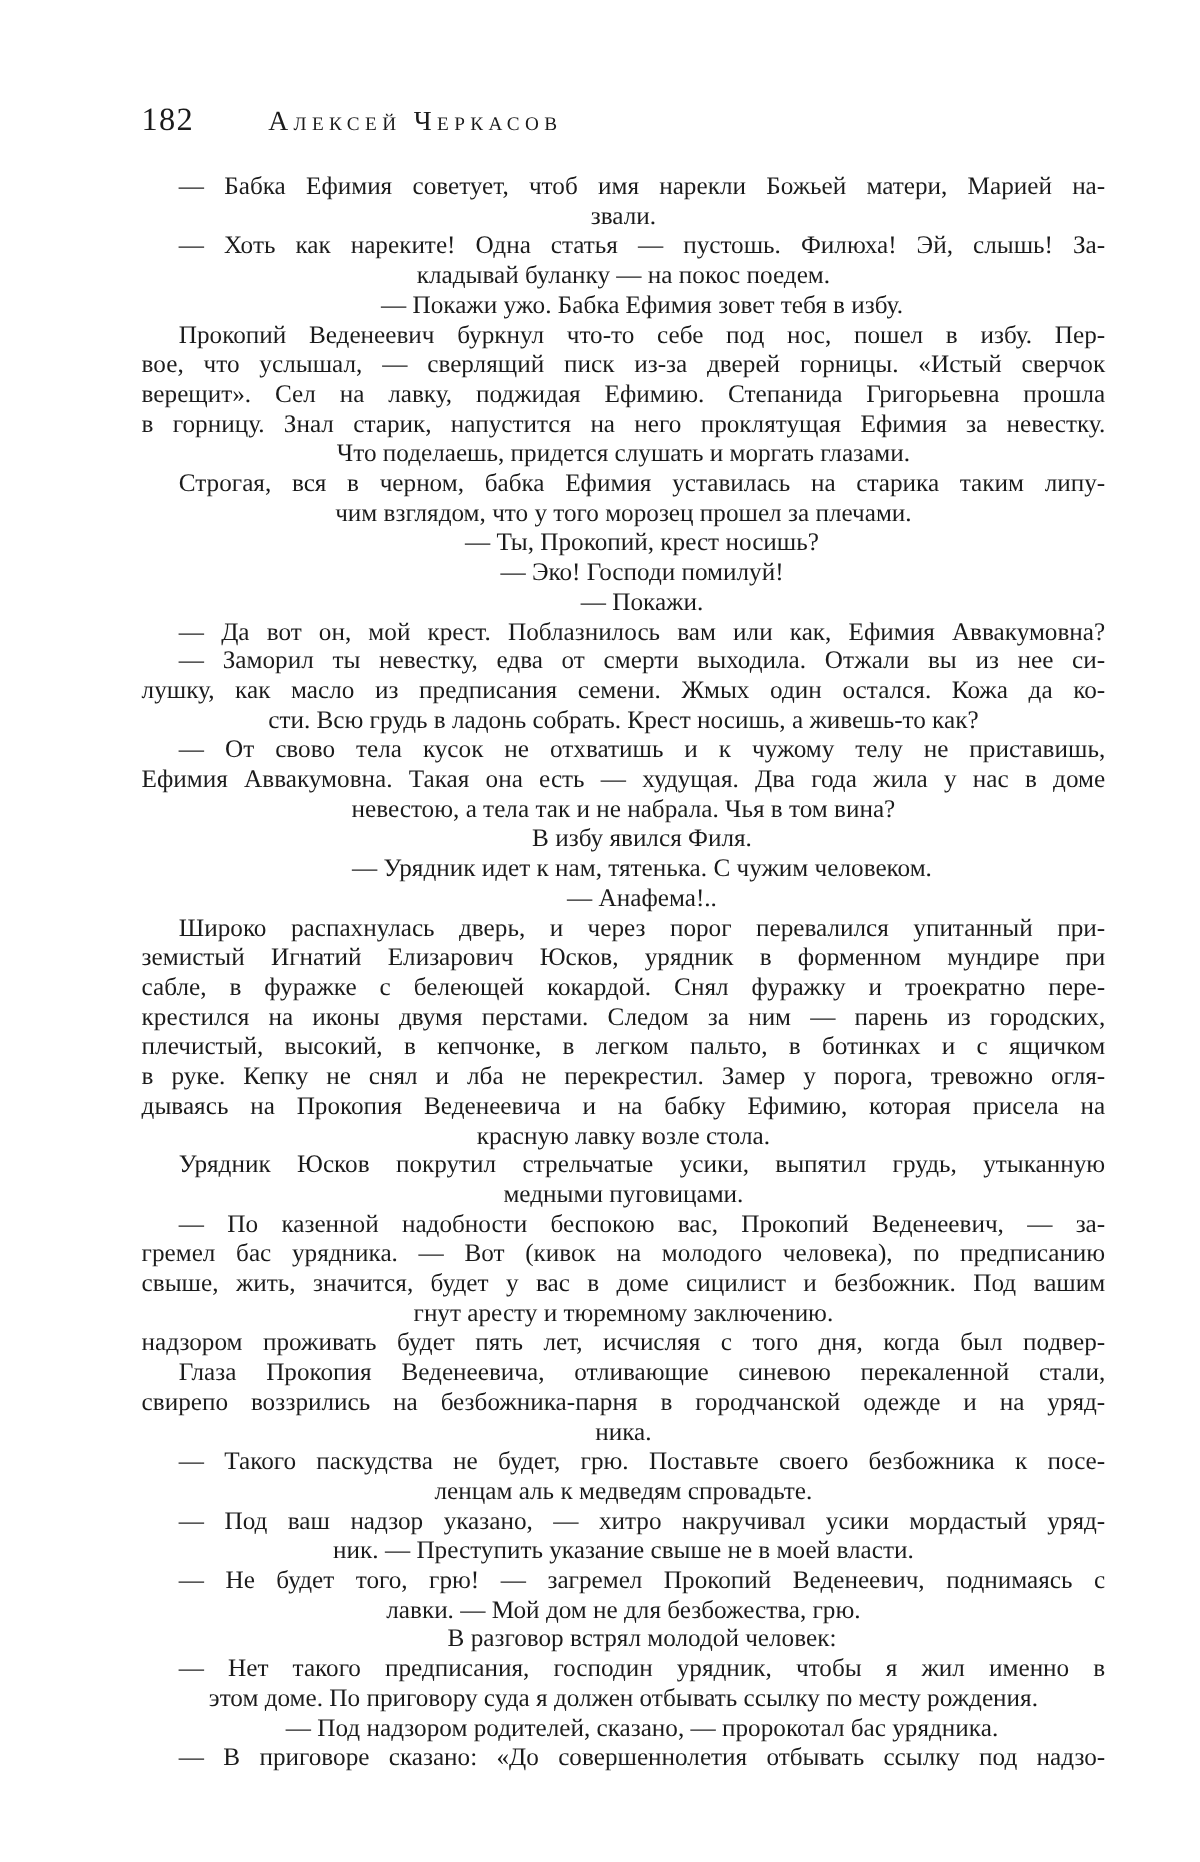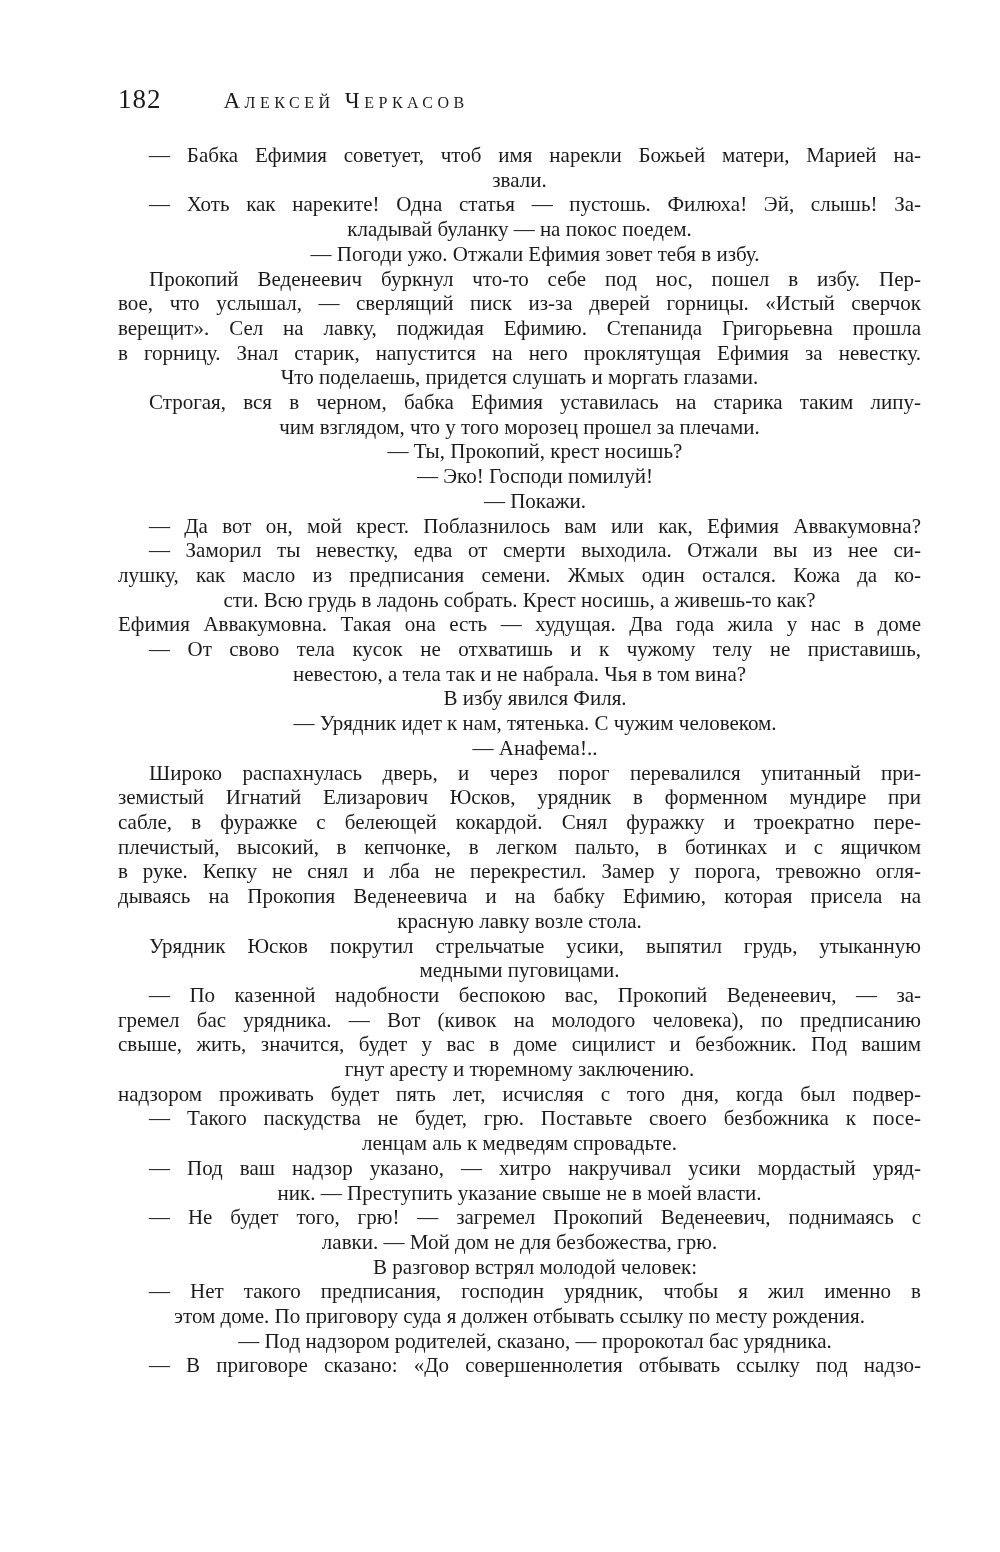--- a/index.html
+++ b/index.html
@@ -74,21 +74,21 @@
     <div class="body-text">
         <p>
           <span class="line first just">— Бабка Ефимия советует, чтоб имя нарекли Божьей матери, Марией на-</span>
           <span class="line">звали.</span>
         </p>
         <p>
           <span class="line first just">— Хоть как нареките! Одна статья — пустошь. Филюха! Эй, слышь! За-</span>
           <span class="line">кладывай буланку — на покос поедем.</span>
         </p>
         <p>
-          <span class="line first">— Погоди ужо. Отжали Ефимия зовет тебя в избу.</span>
+          <span class="line first">— Покажи ужо. Бабка Ефимия зовет тебя в избу.</span>
         </p>
         <p>
           <span class="line first just">Прокопий Веденеевич буркнул что-то себе под нос, пошел в избу. Пер-</span>
           <span class="line just">вое, что услышал, — сверлящий писк из-за дверей горницы. «Истый сверчок</span>
           <span class="line just">верещит». Сел на лавку, поджидая Ефимию. Степанида Григорьевна прошла</span>
           <span class="line just">в горницу. Знал старик, напустится на него проклятущая Ефимия за невестку.</span>
           <span class="line">Что поделаешь, придется слушать и моргать глазами.</span>
         </p>
         <p>
           <span class="line first just">Строгая, вся в черном, бабка Ефимия уставилась на старика таким липу-</span>
@@ -105,52 +105,58 @@
         </p>
         <p>
           <span class="line first just">— Да вот он, мой крест. Поблазнилось вам или как, Ефимия Аввакумовна?</span>
         </p>
         <p>
           <span class="line first just">— Заморил ты невестку, едва от смерти выходила. Отжали вы из нее си-</span>
           <span class="line just">лушку, как масло из предписания семени. Жмых один остался. Кожа да ко-</span>
           <span class="line">сти. Всю грудь в ладонь собрать. Крест носишь, а живешь-то как?</span>
         </p>
         <p>
+          <span class="line first just">— От свово тела кусок не отхватишь и к чужому телу не приставишь,</span>
           <span class="line just">Ефимия Аввакумовна. Такая она есть — худущая. Два года жила у нас в доме</span>
-          <span class="line first just">— От свово тела кусок не отхватишь и к чужому телу не приставишь,</span>
           <span class="line">невестою, а тела так и не набрала. Чья в том вина?</span>
         </p>
         <p>
           <span class="line first">В избу явился Филя.</span>
         </p>
         <p>
           <span class="line first">— Урядник идет к нам, тятенька. С чужим человеком.</span>
         </p>
         <p>
           <span class="line first">— Анафема!..</span>
         </p>
         <p>
           <span class="line first just">Широко распахнулась дверь, и через порог перевалился упитанный при-</span>
           <span class="line just">земистый Игнатий Елизарович Юсков, урядник в форменном мундире при</span>
           <span class="line just">сабле, в фуражке с белеющей кокардой. Снял фуражку и троекратно пере-</span>
+          <span class="line just">крестился на иконы двумя перстами. Следом за ним — парень из городских,</span>
           <span class="line just">плечистый, высокий, в кепчонке, в легком пальто, в ботинках и с ящичком</span>
           <span class="line just">в руке. Кепку не снял и лба не перекрестил. Замер у порога, тревожно огля-</span>
           <span class="line just">дываясь на Прокопия Веденеевича и на бабку Ефимию, которая присела на</span>
           <span class="line">красную лавку возле стола.</span>
         </p>
         <p>
           <span class="line first just">Урядник Юсков покрутил стрельчатые усики, выпятил грудь, утыканную</span>
           <span class="line">медными пуговицами.</span>
         </p>
         <p>
           <span class="line first just">— По казенной надобности беспокою вас, Прокопий Веденеевич, — за-</span>
           <span class="line just">гремел бас урядника. — Вот (кивок на молодого человека), по предписанию</span>
           <span class="line just">свыше, жить, значится, будет у вас в доме сицилист и безбожник. Под вашим</span>
           <span class="line">гнут аресту и тюремному заключению.</span>
           <span class="line just">надзором проживать будет пять лет, исчисляя с того дня, когда был подвер-</span>
+        </p>
+        <p>
+          <span class="line first just">Глаза Прокопия Веденеевича, отливающие синевою перекаленной стали,</span>
+          <span class="line just">свирепо воззрились на безбожника-парня в городчанской одежде и на уряд-</span>
+          <span class="line">ника.</span>
         </p>
         <p>
           <span class="line first just">— Такого паскудства не будет, грю. Поставьте своего безбожника к посе-</span>
           <span class="line">ленцам аль к медведям спровадьте.</span>
         </p>
         <p>
           <span class="line first just">— Под ваш надзор указано, — хитро накручивал усики мордастый уряд-</span>
           <span class="line">ник. — Преступить указание свыше не в моей власти.</span>
         </p>
         <p>

